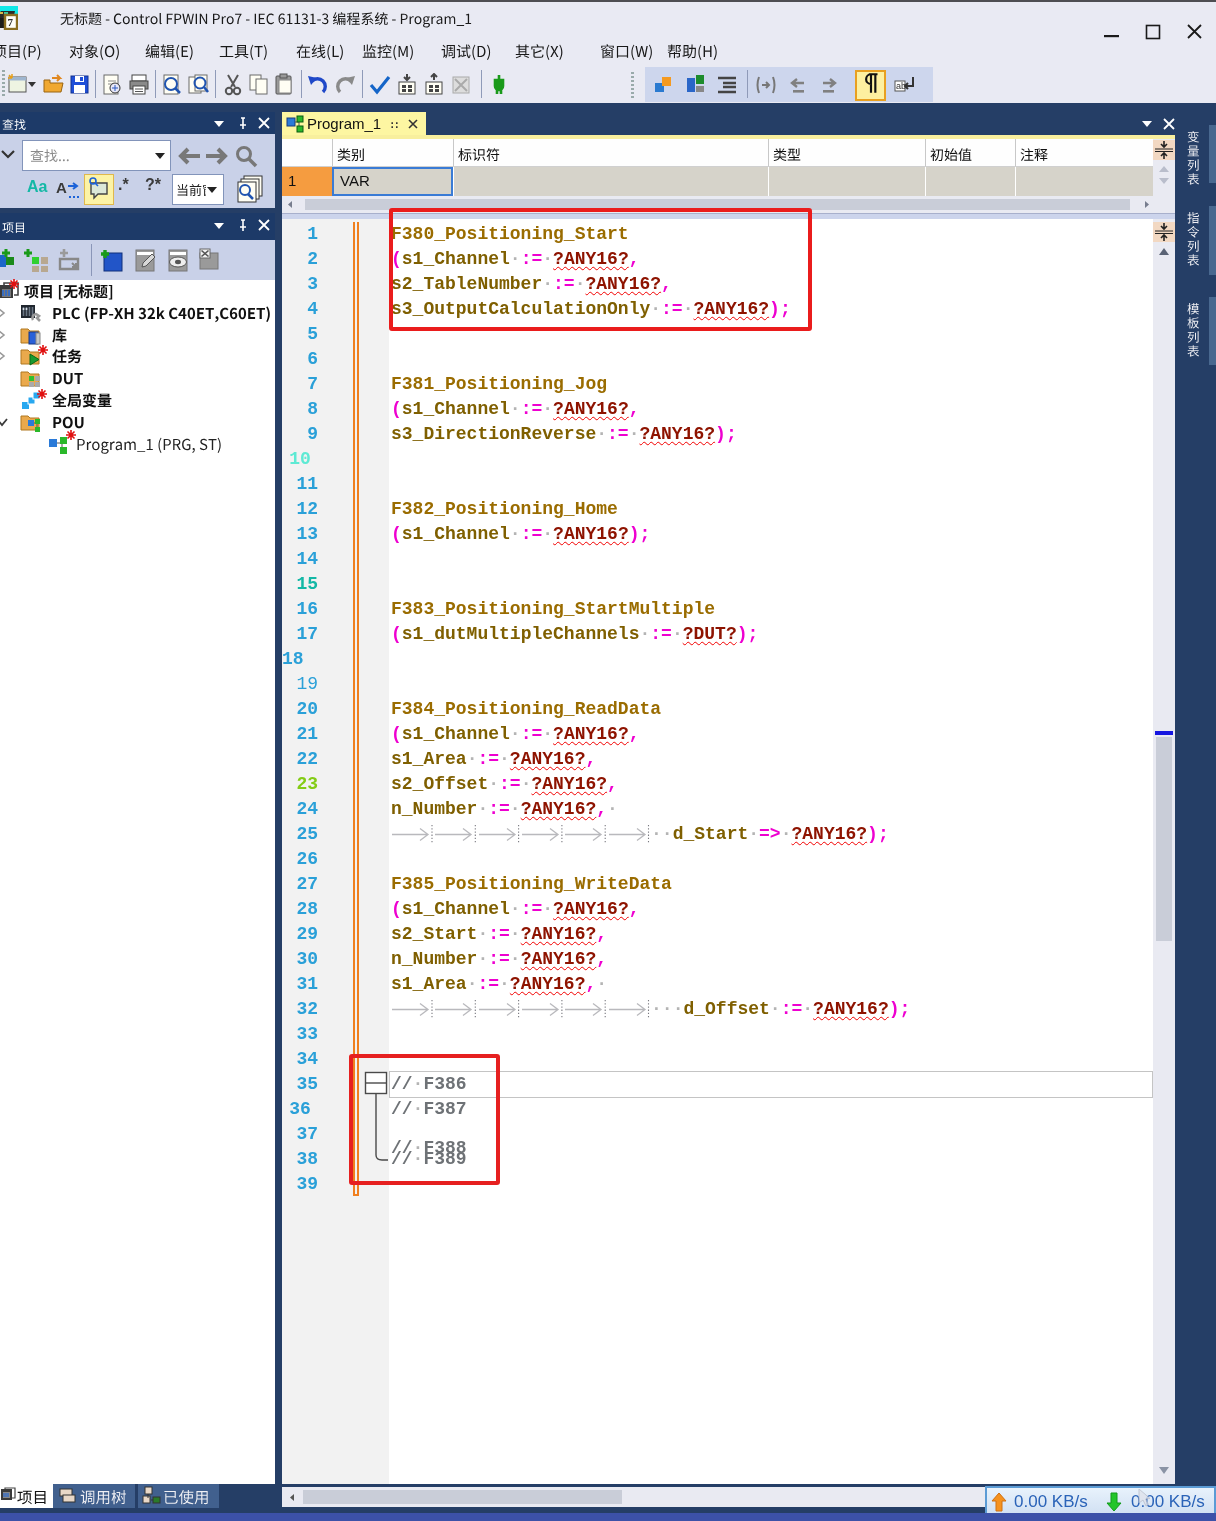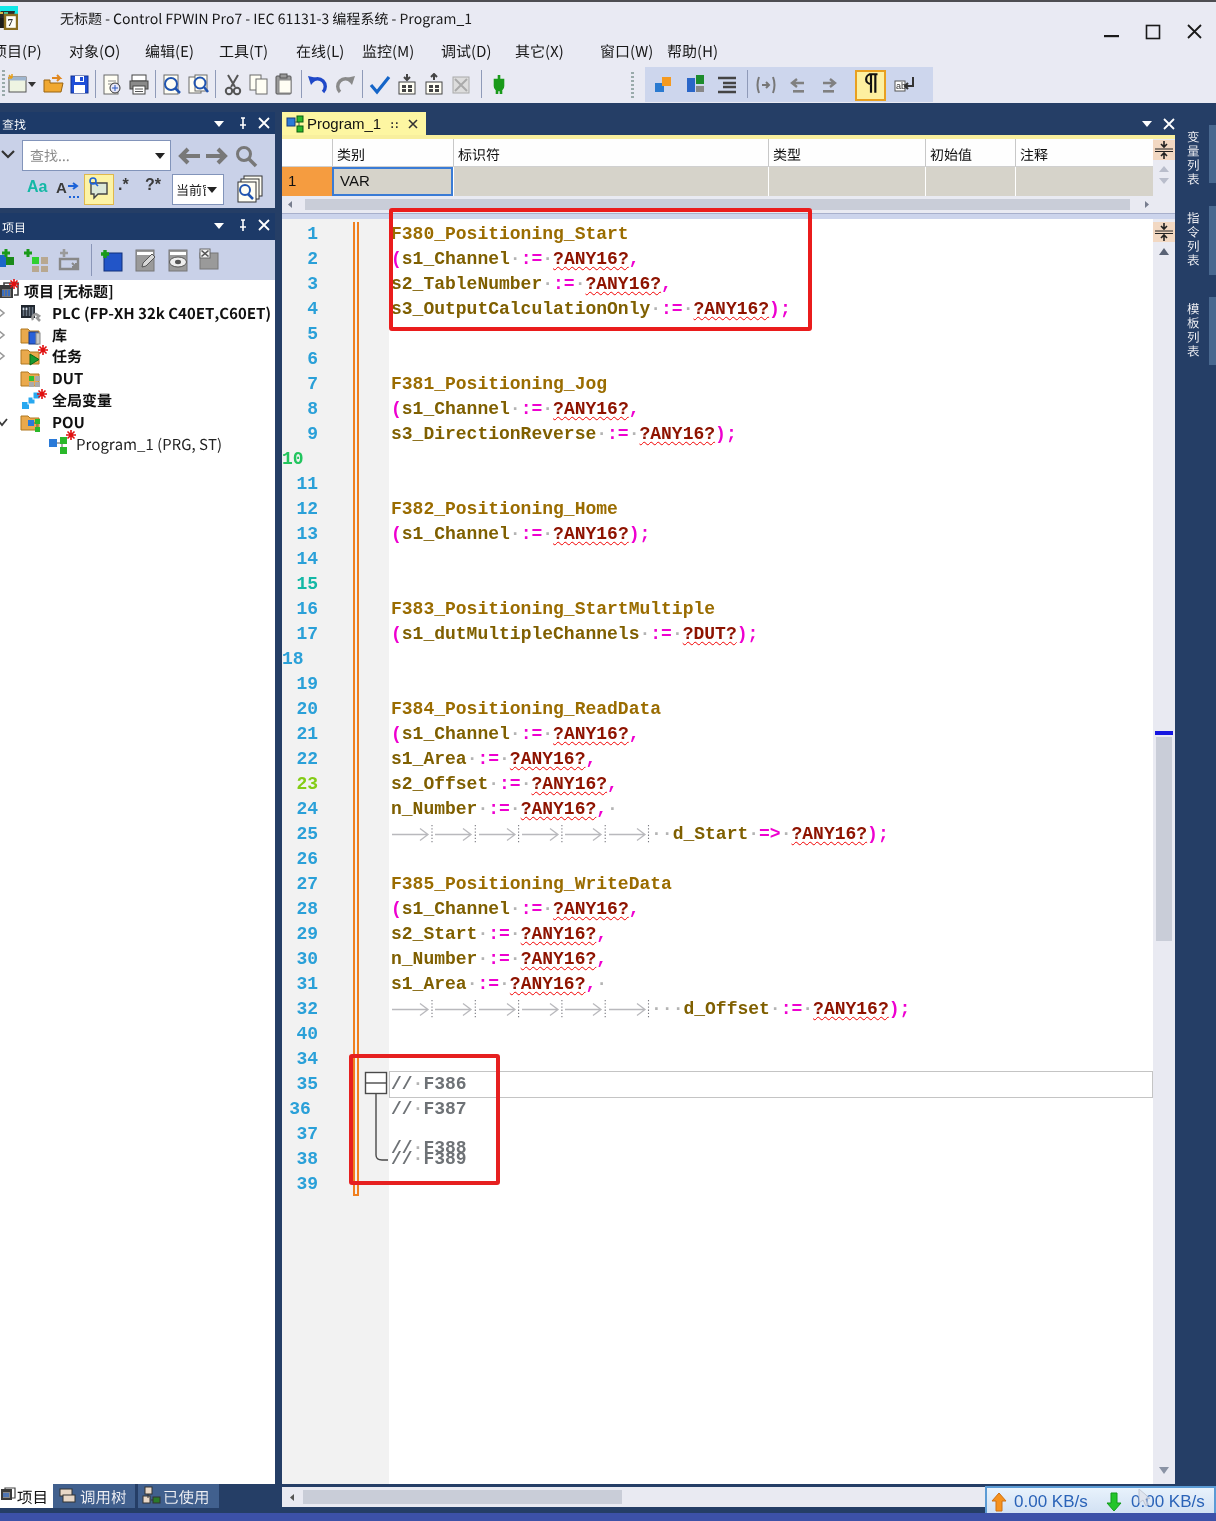--- a/index.html
+++ b/index.html
@@ -458,44 +458,44 @@
 <div class="abs" style="left:282px;top:219px;width:107px;height:1265px;background:#f2f2f2"></div>
 <div class="abs mono" style="left:282px;top:222px;width:36px;height:25px;line-height:25px;font-size:18px;font-weight:bold;color:#2aa0d8;text-align:right">1</div>
 <div class="abs mono" style="left:282px;top:247px;width:36px;height:25px;line-height:25px;font-size:18px;font-weight:bold;color:#2aa0d8;text-align:right">2</div>
 <div class="abs mono" style="left:282px;top:272px;width:36px;height:25px;line-height:25px;font-size:18px;font-weight:bold;color:#2aa0d8;text-align:right">3</div>
 <div class="abs mono" style="left:282px;top:297px;width:36px;height:25px;line-height:25px;font-size:18px;font-weight:bold;color:#2aa0d8;text-align:right">4</div>
 <div class="abs mono" style="left:282px;top:322px;width:36px;height:25px;line-height:25px;font-size:18px;font-weight:bold;color:#2aa0d8;text-align:right">5</div>
 <div class="abs mono" style="left:282px;top:347px;width:36px;height:25px;line-height:25px;font-size:18px;font-weight:bold;color:#2aa0d8;text-align:right">6</div>
 <div class="abs mono" style="left:282px;top:372px;width:36px;height:25px;line-height:25px;font-size:18px;font-weight:bold;color:#2aa0d8;text-align:right">7</div>
 <div class="abs mono" style="left:282px;top:397px;width:36px;height:25px;line-height:25px;font-size:18px;font-weight:bold;color:#2aa0d8;text-align:right">8</div>
 <div class="abs mono" style="left:282px;top:422px;width:36px;height:25px;line-height:25px;font-size:18px;font-weight:bold;color:#2aa0d8;text-align:right">9</div>
-<div class="abs mono" style="left:282px;top:447px;width:36px;height:25px;line-height:25px;font-size:18px;font-weight:bold;color:#22c55e;text-align:left">10</div>
+<div class="abs mono" style="left:282px;top:447px;width:36px;height:25px;line-height:25px;font-size:18px;font-weight:bold;color:#5eead4;text-align:center">10</div>
 <div class="abs mono" style="left:282px;top:472px;width:36px;height:25px;line-height:25px;font-size:18px;font-weight:bold;color:#2aa0d8;text-align:right">11</div>
 <div class="abs mono" style="left:282px;top:497px;width:36px;height:25px;line-height:25px;font-size:18px;font-weight:bold;color:#2aa0d8;text-align:right">12</div>
 <div class="abs mono" style="left:282px;top:522px;width:36px;height:25px;line-height:25px;font-size:18px;font-weight:bold;color:#2aa0d8;text-align:right">13</div>
 <div class="abs mono" style="left:282px;top:547px;width:36px;height:25px;line-height:25px;font-size:18px;font-weight:bold;color:#2aa0d8;text-align:right">14</div>
 <div class="abs mono" style="left:282px;top:572px;width:36px;height:25px;line-height:25px;font-size:18px;font-weight:bold;color:#14b8a6;text-align:right">15</div>
 <div class="abs mono" style="left:282px;top:597px;width:36px;height:25px;line-height:25px;font-size:18px;font-weight:bold;color:#2aa0d8;text-align:right">16</div>
 <div class="abs mono" style="left:282px;top:622px;width:36px;height:25px;line-height:25px;font-size:18px;font-weight:bold;color:#2aa0d8;text-align:right">17</div>
 <div class="abs mono" style="left:282px;top:647px;width:36px;height:25px;line-height:25px;font-size:18px;font-weight:bold;color:#2aa0d8;">18</div>
-<div class="abs mono" style="left:282px;top:672px;width:36px;height:25px;line-height:25px;font-size:18px;font-weight:bold;color:#2aa0d8;text-align:right">19</div>
+<div class="abs mono" style="left:282px;top:672px;width:36px;height:25px;line-height:25px;font-size:18px;font-weight:normal;color:#2aa0d8;text-align:right">19</div>
 <div class="abs mono" style="left:282px;top:697px;width:36px;height:25px;line-height:25px;font-size:18px;font-weight:bold;color:#2aa0d8;text-align:right">20</div>
 <div class="abs mono" style="left:282px;top:722px;width:36px;height:25px;line-height:25px;font-size:18px;font-weight:bold;color:#2aa0d8;text-align:right">21</div>
 <div class="abs mono" style="left:282px;top:747px;width:36px;height:25px;line-height:25px;font-size:18px;font-weight:bold;color:#2aa0d8;text-align:right">22</div>
 <div class="abs mono" style="left:282px;top:772px;width:36px;height:25px;line-height:25px;font-size:18px;font-weight:bold;color:#84cc16;text-align:right">23</div>
 <div class="abs mono" style="left:282px;top:797px;width:36px;height:25px;line-height:25px;font-size:18px;font-weight:bold;color:#2aa0d8;text-align:right">24</div>
 <div class="abs mono" style="left:282px;top:822px;width:36px;height:25px;line-height:25px;font-size:18px;font-weight:bold;color:#2aa0d8;text-align:right">25</div>
 <div class="abs mono" style="left:282px;top:847px;width:36px;height:25px;line-height:25px;font-size:18px;font-weight:bold;color:#2aa0d8;text-align:right">26</div>
 <div class="abs mono" style="left:282px;top:872px;width:36px;height:25px;line-height:25px;font-size:18px;font-weight:bold;color:#2aa0d8;text-align:right">27</div>
 <div class="abs mono" style="left:282px;top:897px;width:36px;height:25px;line-height:25px;font-size:18px;font-weight:bold;color:#2aa0d8;text-align:right">28</div>
 <div class="abs mono" style="left:282px;top:922px;width:36px;height:25px;line-height:25px;font-size:18px;font-weight:bold;color:#2aa0d8;text-align:right">29</div>
 <div class="abs mono" style="left:282px;top:947px;width:36px;height:25px;line-height:25px;font-size:18px;font-weight:bold;color:#2aa0d8;text-align:right">30</div>
 <div class="abs mono" style="left:282px;top:972px;width:36px;height:25px;line-height:25px;font-size:18px;font-weight:bold;color:#2aa0d8;text-align:right">31</div>
 <div class="abs mono" style="left:282px;top:997px;width:36px;height:25px;line-height:25px;font-size:18px;font-weight:bold;color:#2aa0d8;text-align:right">32</div>
-<div class="abs mono" style="left:282px;top:1022px;width:36px;height:25px;line-height:25px;font-size:18px;font-weight:bold;color:#2aa0d8;text-align:right">40</div>
+<div class="abs mono" style="left:282px;top:1022px;width:36px;height:25px;line-height:25px;font-size:18px;font-weight:bold;color:#2aa0d8;text-align:right">33</div>
 <div class="abs mono" style="left:282px;top:1047px;width:36px;height:25px;line-height:25px;font-size:18px;font-weight:bold;color:#2aa0d8;text-align:right">34</div>
 <div class="abs mono" style="left:282px;top:1072px;width:36px;height:25px;line-height:25px;font-size:18px;font-weight:bold;color:#2aa0d8;text-align:right">35</div>
 <div class="abs mono" style="left:282px;top:1097px;width:36px;height:25px;line-height:25px;font-size:18px;font-weight:bold;color:#2aa0d8;text-align:center">36</div>
 <div class="abs mono" style="left:282px;top:1122px;width:36px;height:25px;line-height:25px;font-size:18px;font-weight:bold;color:#2aa0d8;text-align:right">37</div>
 <div class="abs mono" style="left:282px;top:1147px;width:36px;height:25px;line-height:25px;font-size:18px;font-weight:bold;color:#2aa0d8;text-align:right">38</div>
 <div class="abs mono" style="left:282px;top:1172px;width:36px;height:25px;line-height:25px;font-size:18px;font-weight:bold;color:#2aa0d8;text-align:right">39</div>
 <div class="abs" style="left:352.5px;top:222px;width:2px;height:974px;background:#f08020"></div>
 <div class="abs" style="left:356.5px;top:222px;width:2px;height:974px;background:#f08020"></div>
 <div class="abs" style="left:352.5px;top:1194px;width:6px;height:2px;background:#f08020"></div>
 <div class="codeline" style="top:222px"><span class="id1">F380_Positioning_Start</span></div>

